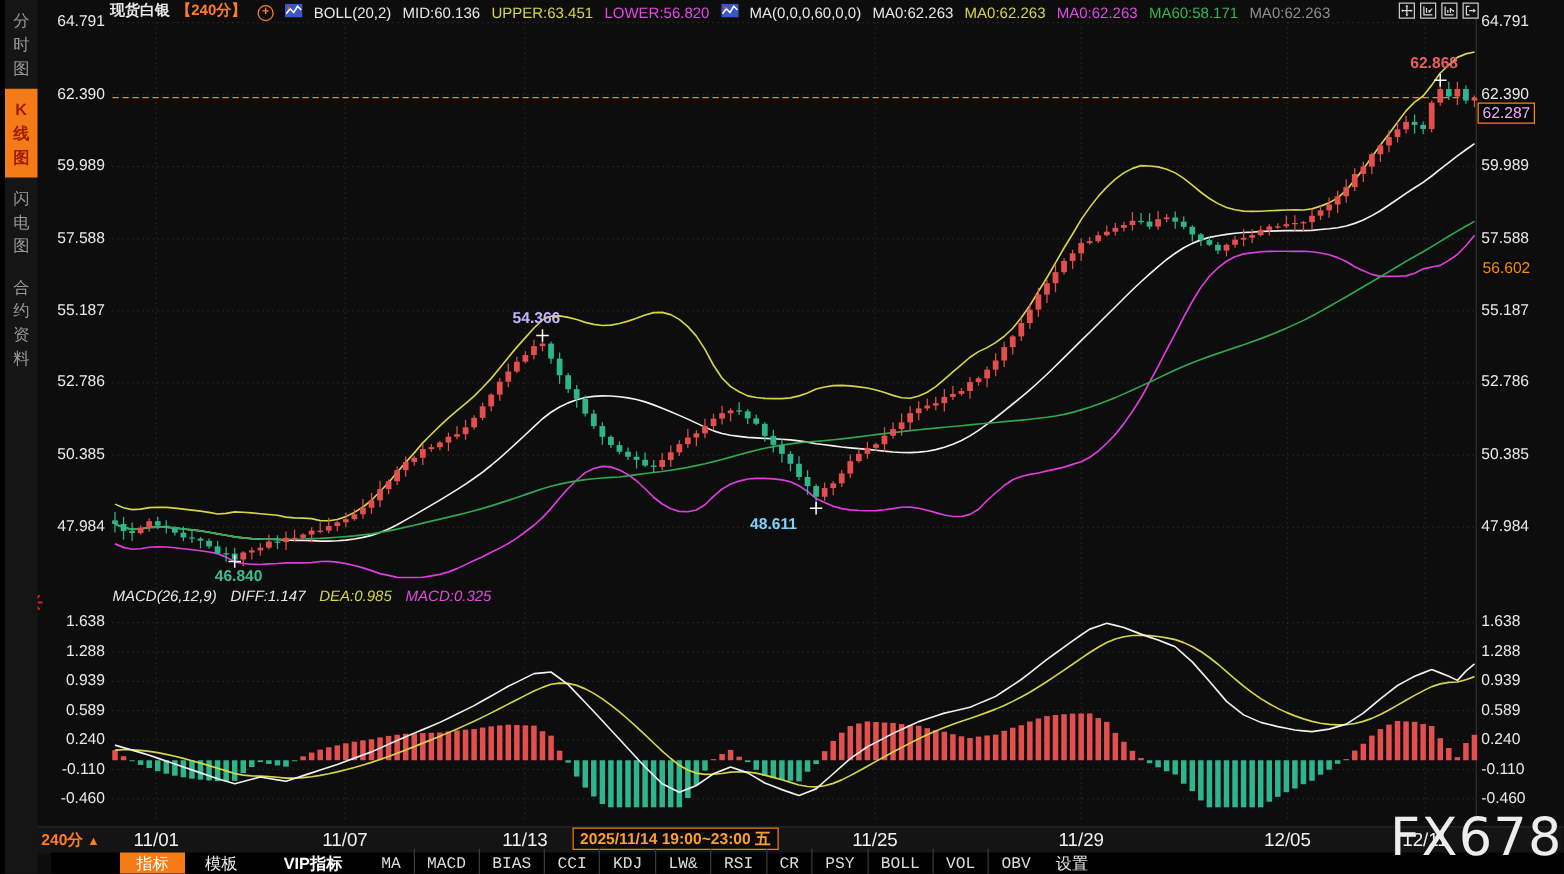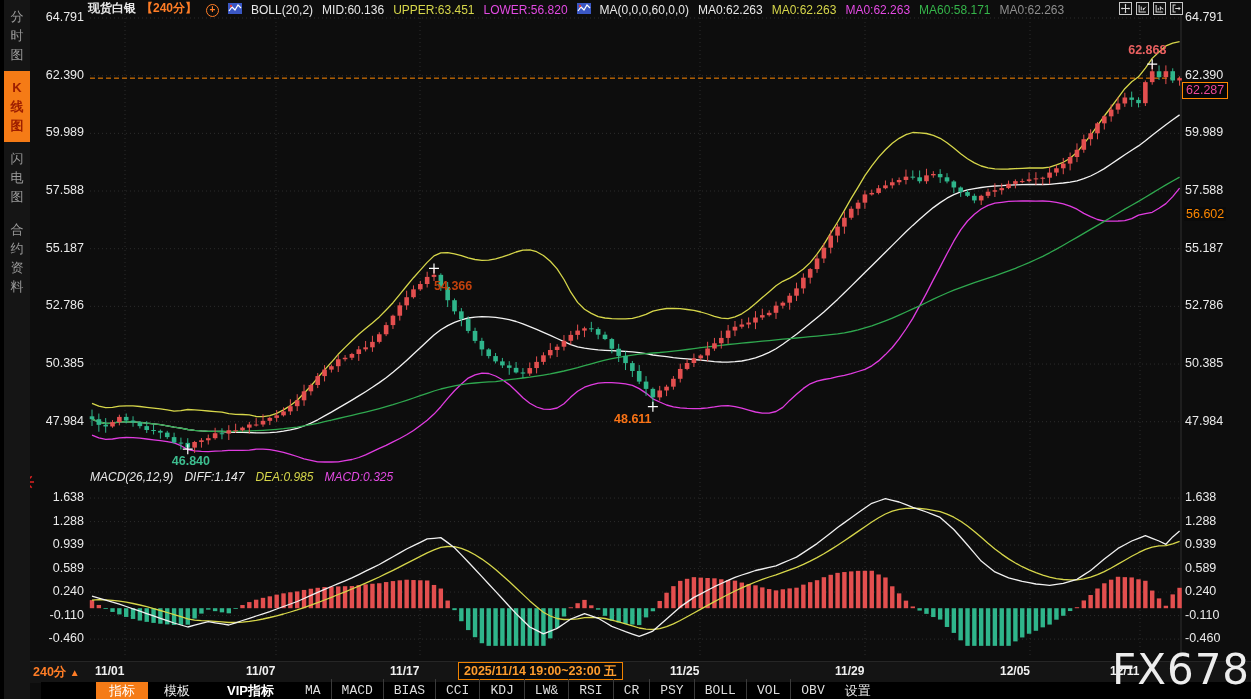--- a/index.html
+++ b/index.html
@@ -15,23 +15,23 @@
   .c-wh{color:#e8e8e8}.c-yel{color:#d6d64a}.c-mag{color:#e34ae3}.c-org{color:#ff7d26}
   .circle-plus{display:inline-block;width:11px;height:11px;border:1px solid #ff7d26;border-radius:50%;color:#ff7d26;
                font-size:10px;line-height:10px;text-align:center;font-weight:bold;}
   .mini-chart{display:inline-block;}
   .tr-icons{right:68px;top:2px;display:flex;gap:4px;z-index:6;}
   .tr-icon{width:13px;height:13px;border:1px solid #c8c8c8;box-sizing:border-box;background:#101010;}
   
   .ylab{position:absolute;font-size:12.5px;color:#eaeaea;z-index:4;}
   .ylab.left{left:30px;width:54px;text-align:right;}
   .ylab.right{left:1185px;text-align:left;}
-  .xtick{position:absolute;top:664px;width:60px;font-size:12px;font-weight:bold;color:#f0f0f0;z-index:7;}
+  .xtick{position:absolute;top:664px;width:60px;text-align:center;font-size:15px;font-weight:normal;color:#f0f0f0;z-index:7;}
   
-  .ptag{left:1182px;top:82px;border:1px solid #ff8800;color:#ec4899;background:#060606;font-size:12.5px;padding:0 3px;line-height:15px;z-index:5;}
+  .ptag{left:1182px;top:82px;border:1px solid #ff8800;color:#f0abfc;background:#060606;font-size:12.5px;padding:0 3px;line-height:15px;z-index:5;}
   .mtag{left:1184px;top:207px;color:#ff8800;background:#0a0a0a;font-size:12.5px;padding:0 2px;z-index:5;}
   
   .ann{position:absolute;font-size:12.5px;font-weight:bold;z-index:5;}
   
   .macd-hdr{left:90px;top:470px;display:flex;gap:11px;font-size:12px;align-items:center;z-index:5;font-style:italic;}
   .star{left:17px;top:473px;z-index:5;}
   
   .xrow{left:0;top:661px;width:1251px;height:21px;background:#141414;border-top:1px solid #262626;z-index:3;}
   .period{left:33px;top:664px;color:#ff7d26;font-size:12.5px;font-weight:bold;z-index:7;}
   .period .tri{font-size:10px;}
@@ -650,21 +650,21 @@
 
 <div class="abs xrow"></div>
 <div class="abs period">
   <span>240分</span>
   <span class="tri">▲</span>
 </div>
 <div class="xhl abs" id="xhl" style="left: 458px;">2025/11/14 19:00~23:00 五</div>
 <div id="xticks">
     <div class="xtick" style="left: 95px;">11/01</div>
     <div class="xtick" style="left: 246px;">11/07</div>
-    <div class="xtick" style="left: 390px;">11/17</div>
+    <div class="xtick" style="left: 390px;">11/13</div>
     <div class="xtick" style="left: 670px;">11/25</div>
     <div class="xtick" style="left: 835px;">11/29</div>
     <div class="xtick" style="left: 1000px;">12/05</div>
     <div class="xtick" style="left: 1110px;">12/11</div>
   </div>
 
 <nav class="abs tbar">
   <span id="tabs" style="display:flex;align-items:center;">
       <span class="tab active">指标</span>
       <span class="tab">模板</span>
@@ -716,16 +716,16 @@
     <div class="ylab right abs" style="top: 560.596px;">0.589</div>
     <div class="ylab left abs" style="top: 584.062px;">0.240</div>
     <div class="ylab right abs" style="top: 584.062px;">0.240</div>
     <div class="ylab left abs" style="top: 607.596px;">-0.110</div>
     <div class="ylab right abs" style="top: 607.596px;">-0.110</div>
     <div class="ylab left abs" style="top: 631.13px;">-0.460</div>
     <div class="ylab right abs" style="top: 631.13px;">-0.460</div>
   </div>
 <div id="annots">
     <div class="ann" style="color: rgb(232, 96, 96); left: 1128.2px; top: 43.1905px;">62.868</div>
-    <div class="ann" style="color: #c2410c; left: 434px; top: 247.408px; margin-top: 32px;">54.366</div>
-    <div class="ann" style="color: #f97316; left: 614px; top: 411.644px;">48.611</div>
+    <div class="ann" style="color: #c4b5fd; left: 410px; top: 247.408px;">54.366</div>
+    <div class="ann" style="color: #7dd3fc; left: 600px; top: 411.644px;">48.611</div>
     <div class="ann" style="color: rgb(61, 189, 143); left: 171.76px; top: 454.183px;">46.840</div>
   </div>
 
 </body></html>

